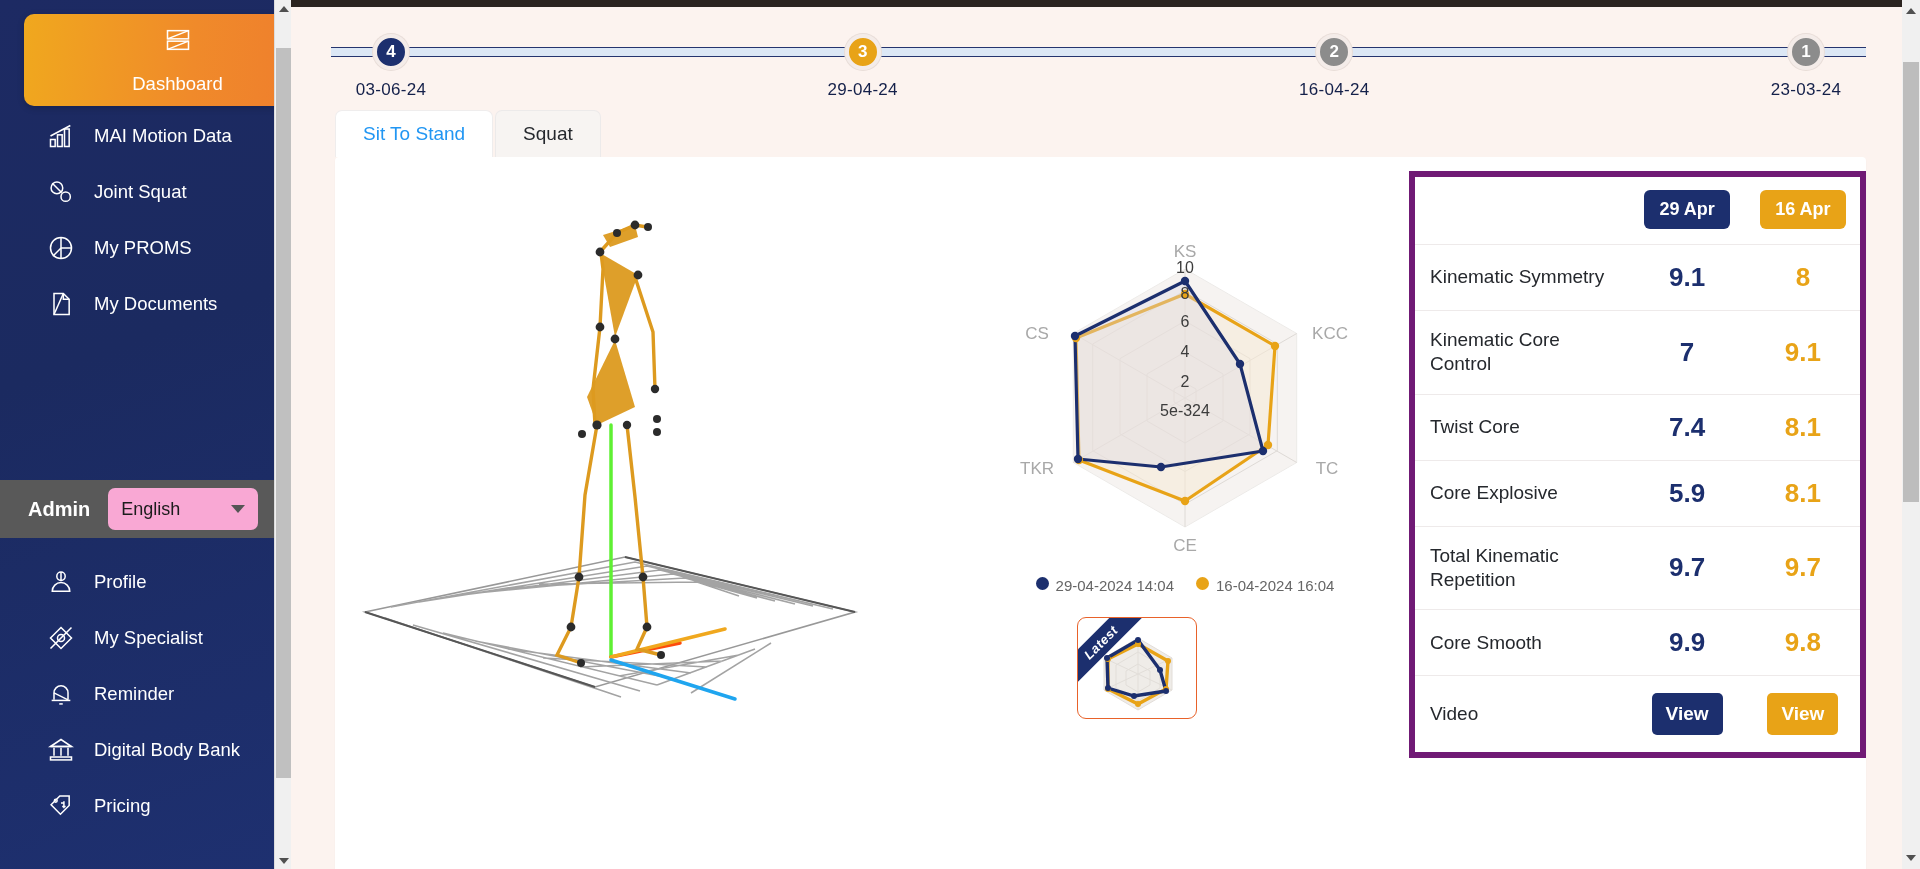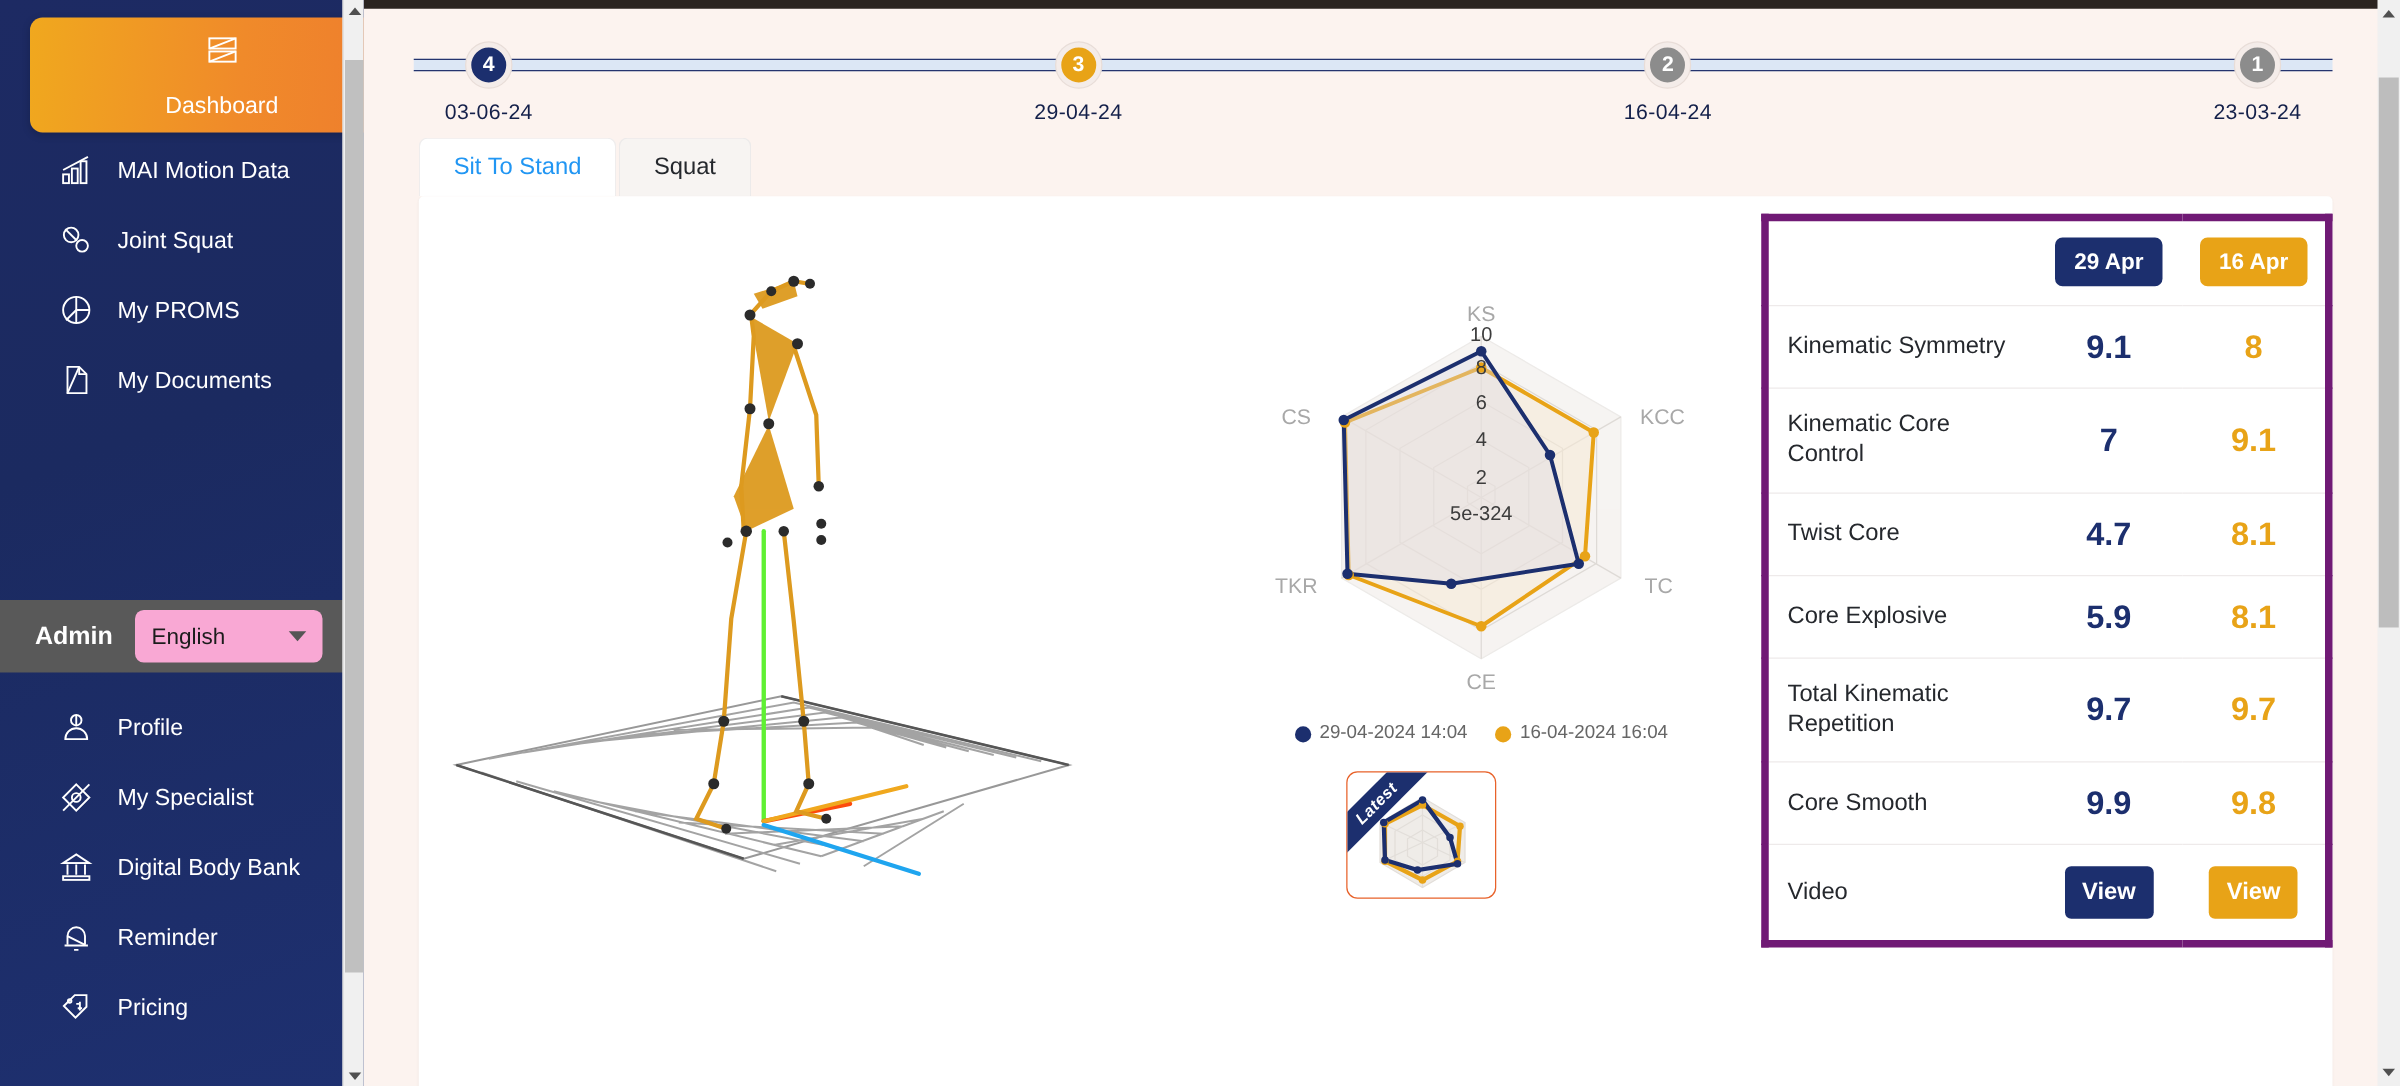--- a/index.html
+++ b/index.html
@@ -117,21 +117,21 @@
   .radar-col { flex: 0 0 420px; position: relative; }
   .table-col { flex: 1; position: relative; padding: 14px 0 0 14px; }
 
   
   .radar-box { position: absolute; left: 0; top: 72px; width: 420px; height: 340px; }
   .radar-legend {
     position: absolute; top: 420px; left: 0; width: 420px;
     display: flex; justify-content: center; gap: 22px;
     font-size: 15px; color: #666;
   }
-  .lg { display:flex; align-items:flex-end; gap:7px; }
+  .lg { display:flex; align-items:flex-start; gap:7px; }
   .dot { width: 13px; height: 13px; border-radius: 50%; }
 
   .thumb-card {
     position: absolute; top: 460px; left: 102px;
     width: 120px; height: 102px; border: 1.6px solid #e8622a;
     border-radius: 9px; overflow: hidden; cursor: pointer; background:#fff;
   }
   .ribbon {
     position: absolute; left: -30px; top: 13px; width: 106px;
     background: #1c2f6e; color: #fff; font-size: 13px; font-weight: 700;
@@ -267,41 +267,41 @@
               <circle cx="12" cy="12" r="3"></circle>
             <line x1="3" y1="21" x2="21" y2="3"></line>
           </svg>
         </span>
         <span>My Specialist</span>
       </div>
 
       <div class="nav-item">
         <span class="nav-icon">
           <svg viewBox="0 0 24 24" fill="none" stroke="#fff" stroke-width="1.3">
+            <path d="M6 17V11a6 6 0 0 1 12 0v6"></path>
+              <line x1="4" y1="17.5" x2="20" y2="17.5"></line>
+            <path d="M10.5 20.5h3"></path>
+              <line x1="6" y1="11" x2="18" y2="17"></line>
+          </svg>
+        </span>
+        <span>Reminder</span>
+      </div>
+
+      <div class="nav-item">
+        <span class="nav-icon">
+          <svg viewBox="0 0 24 24" fill="none" stroke="#fff" stroke-width="1.3">
             <path d="M3 9 12 3l9 6z"></path>
               <line x1="3" y1="9" x2="21" y2="9"></line>
             <line x1="6" y1="10" x2="6" y2="17"></line>
               <line x1="12" y1="10" x2="12" y2="17"></line>
             <line x1="18" y1="10" x2="18" y2="17"></line>
               <rect x="3" y="18" width="18" height="2.5"></rect>
           </svg>
         </span>
         <span>Digital Body Bank</span>
-      </div>
-
-      <div class="nav-item">
-        <span class="nav-icon">
-          <svg viewBox="0 0 24 24" fill="none" stroke="#fff" stroke-width="1.3">
-            <path d="M6 17V11a6 6 0 0 1 12 0v6"></path>
-              <line x1="4" y1="17.5" x2="20" y2="17.5"></line>
-            <path d="M10.5 20.5h3"></path>
-              <line x1="6" y1="11" x2="18" y2="17"></line>
-          </svg>
-        </span>
-        <span>Reminder</span>
       </div>
 
       <div class="nav-item">
         <span class="nav-icon">
           <svg viewBox="0 0 24 24" fill="none" stroke="#fff" stroke-width="1.3">
             <path d="M3.5 11 11 3.5h8v8L11.5 19z"></path>
               <circle cx="7.5" cy="7.5" r="1.2"></circle>
             <path d="M12 9.5h3M13 12.5h3M14.5 8v6"></path>
           </svg>
         </span>
@@ -526,21 +526,21 @@
               <td class="v1">9.1</td>
               <td class="v2">8</td>
             </tr>
             <tr>
               <td>Kinematic Core Control</td>
               <td class="v1">7</td>
               <td class="v2">9.1</td>
             </tr>
             <tr>
               <td>Twist Core</td>
-              <td class="v1">4.7</td>
+              <td class="v1">7.4</td>
               <td class="v2">8.1</td>
             </tr>
             <tr>
               <td>Core Explosive</td>
               <td class="v1">5.9</td>
               <td class="v2">8.1</td>
             </tr>
             <tr>
               <td>Total Kinematic Repetition</td>
               <td class="v1">9.7</td>

